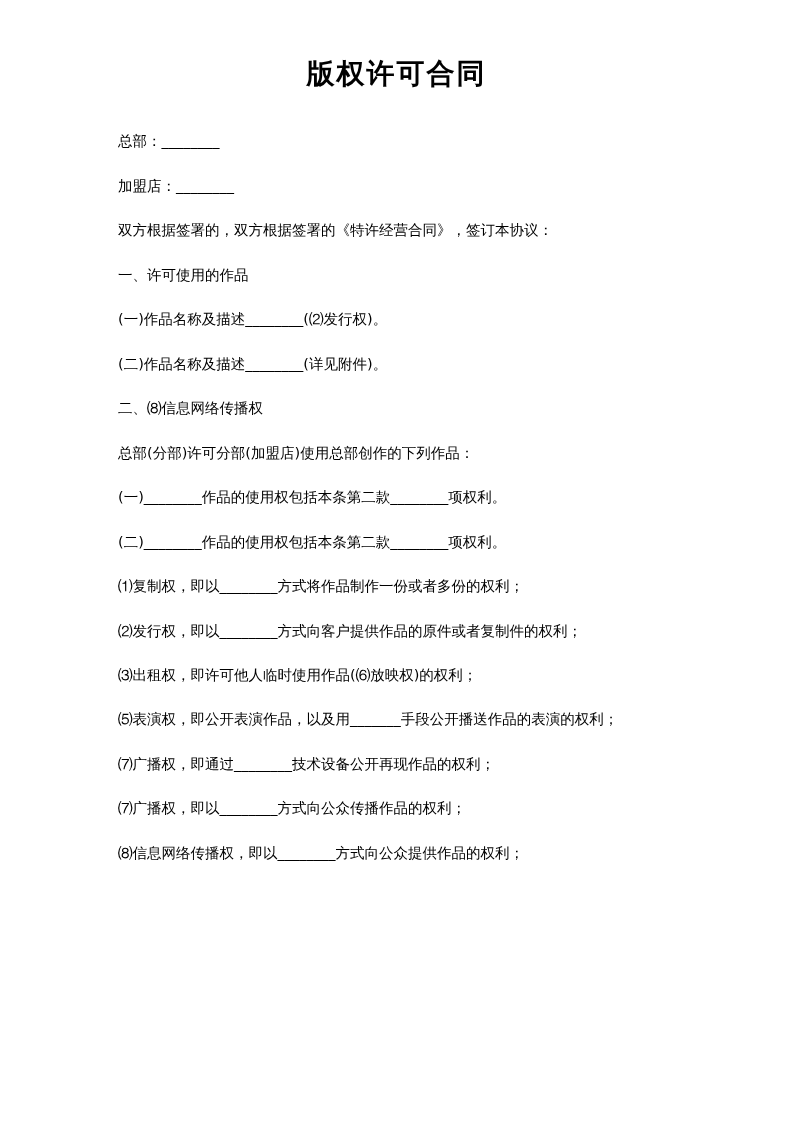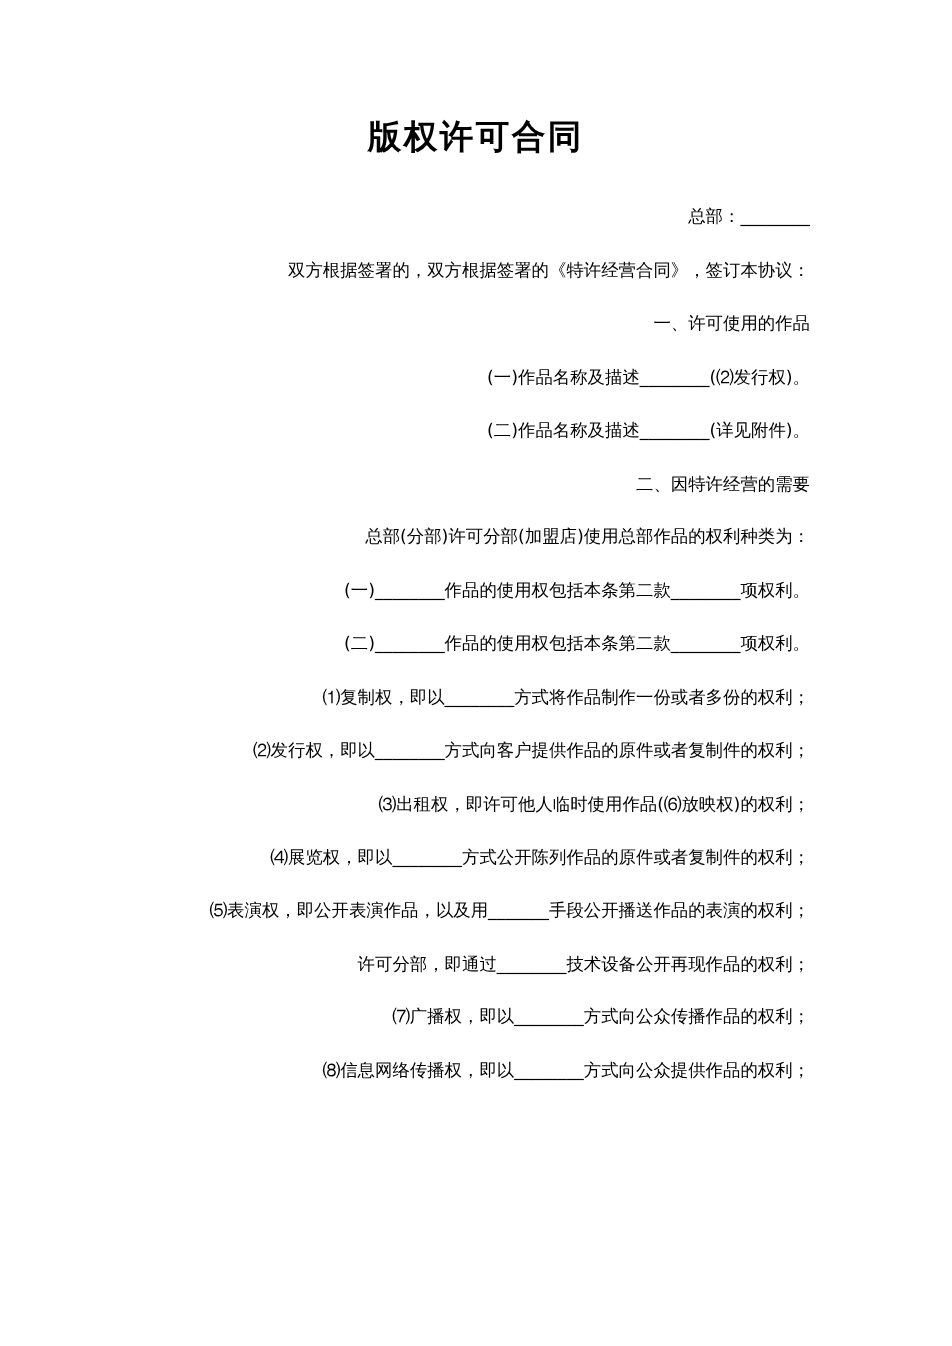--- a/index.html
+++ b/index.html
@@ -18,58 +18,58 @@
     position: relative;
     width: 793px;
     height: 1122px;
     box-sizing: border-box;
     padding: 0 118px;
     background: #ffffff;
     overflow: hidden;
   }
   .doc-title {
     margin: 0;
-    padding-top: 96px;
+    padding-top: 56px;
     text-align: center;
     font-size: 28px;
     font-weight: bold;
     letter-spacing: 2px;
     line-height: 1.3;
   }
   .body-block {
     margin-top: 38px;
   }
   p.para {
     margin: 0 0 22px 0;
     font-size: 14.5px;
     line-height: 1.55;
-    text-align: right;
+    text-align: left;
     word-break: break-all;
   }
 </style>
 </head>
 <body>
 
 <div class="page">
 
   <h1 class="doc-title">版权许可合同</h1>
 
   <div class="body-block">
     <p class="para">总部：________</p>
+    <p class="para">加盟店：________</p>
     <p class="para">双方根据签署的，双方根据签署的《特许经营合同》，签订本协议：</p>
     <p class="para">一、许可使用的作品</p>
     <p class="para">(一)作品名称及描述________(⑵发行权)。</p>
     <p class="para">(二)作品名称及描述________(详见附件)。</p>
-    <p class="para">二、因特许经营的需要</p>
-    <p class="para">总部(分部)许可分部(加盟店)使用总部作品的权利种类为：</p>
+    <p class="para">二、⑻信息网络传播权</p>
+    <p class="para">总部(分部)许可分部(加盟店)使用总部创作的下列作品：</p>
     <p class="para">(一)________作品的使用权包括本条第二款________项权利。</p>
     <p class="para">(二)________作品的使用权包括本条第二款________项权利。</p>
     <p class="para">⑴复制权，即以________方式将作品制作一份或者多份的权利；</p>
     <p class="para">⑵发行权，即以________方式向客户提供作品的原件或者复制件的权利；</p>
     <p class="para">⑶出租权，即许可他人临时使用作品(⑹放映权)的权利；</p>
-    <p class="para">⑷展览权，即以________方式公开陈列作品的原件或者复制件的权利；</p>
     <p class="para">⑸表演权，即公开表演作品，以及用_______手段公开播送作品的表演的权利；</p>
-    <p class="para">许可分部，即通过________技术设备公开再现作品的权利；</p>
+    <p class="para">⑺广播权，即通过________技术设备公开再现作品的权利；</p>
     <p class="para">⑺广播权，即以________方式向公众传播作品的权利；</p>
     <p class="para">⑻信息网络传播权，即以________方式向公众提供作品的权利；</p>
   </div>
 
 </div>
 
 </body></html>

